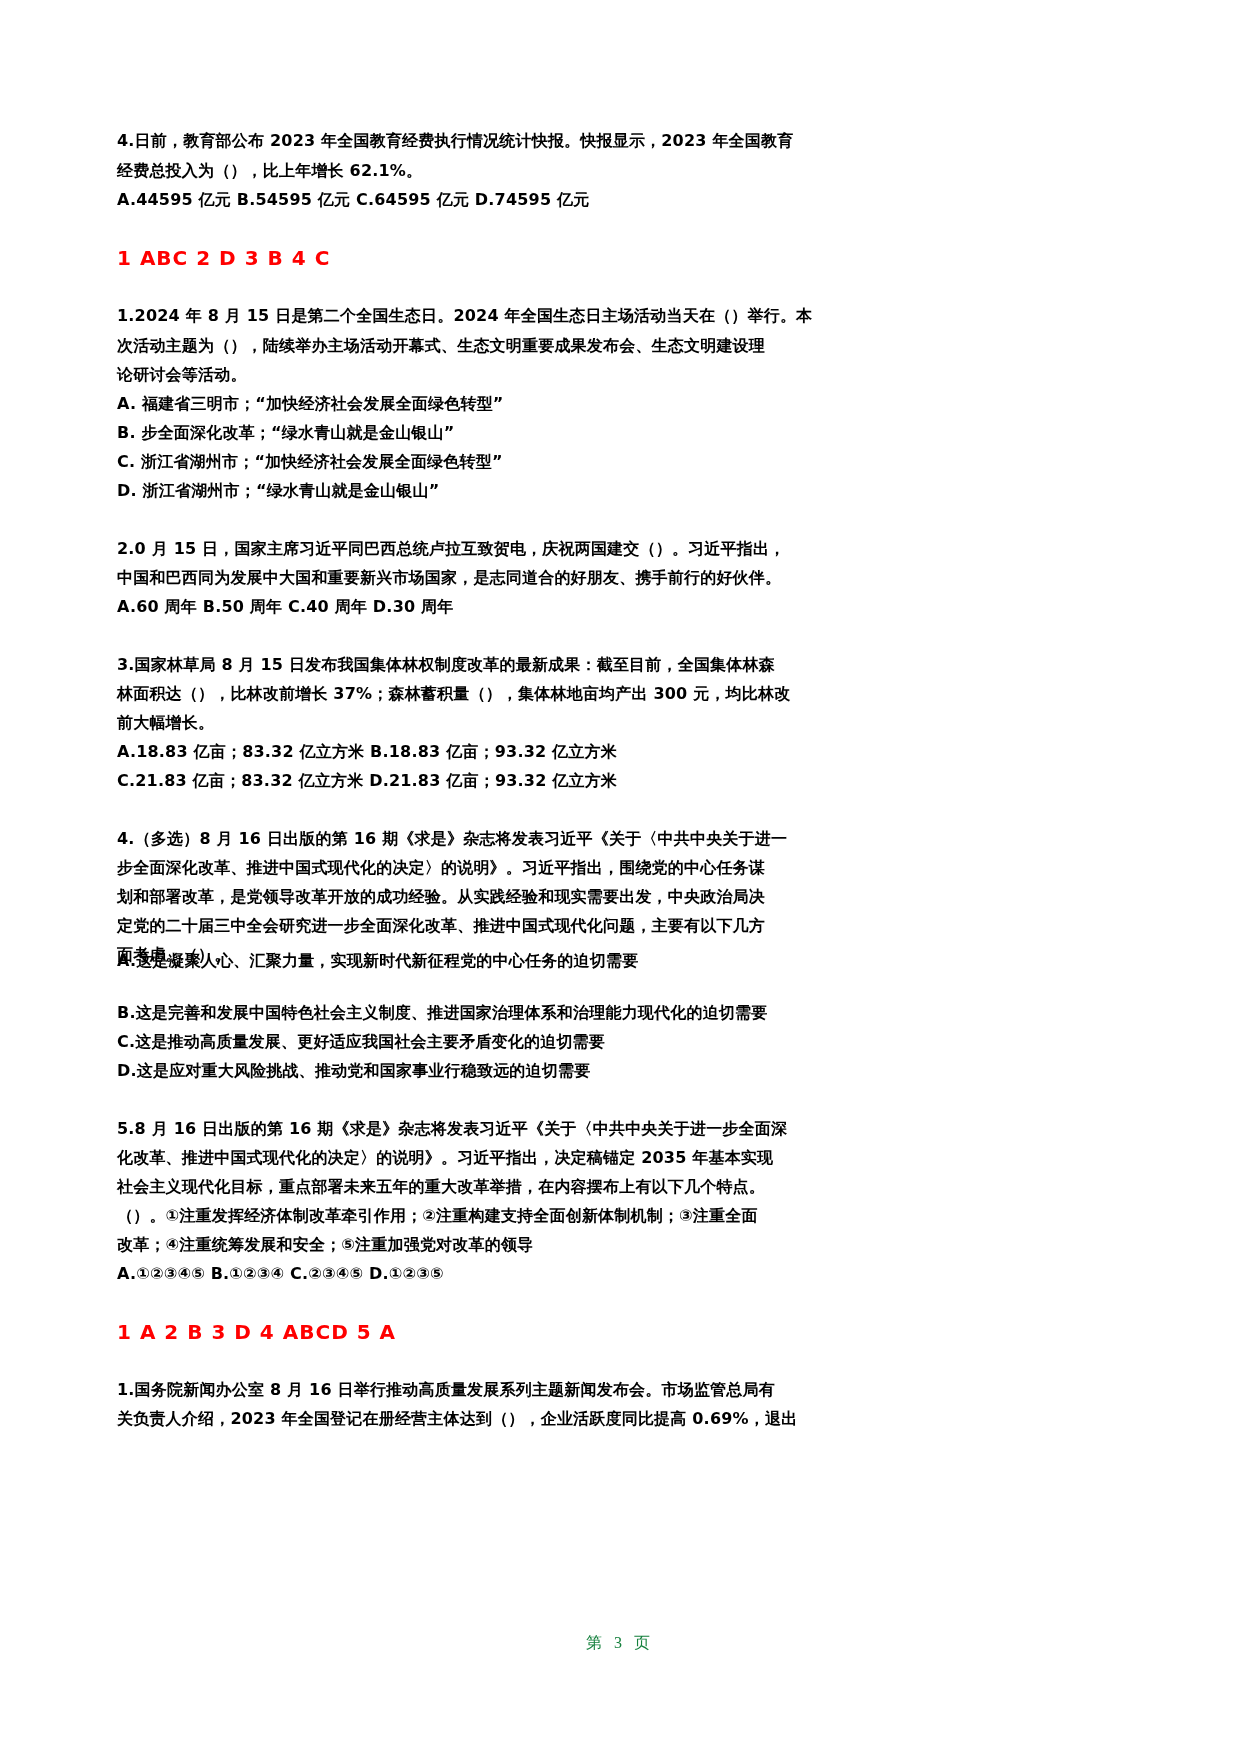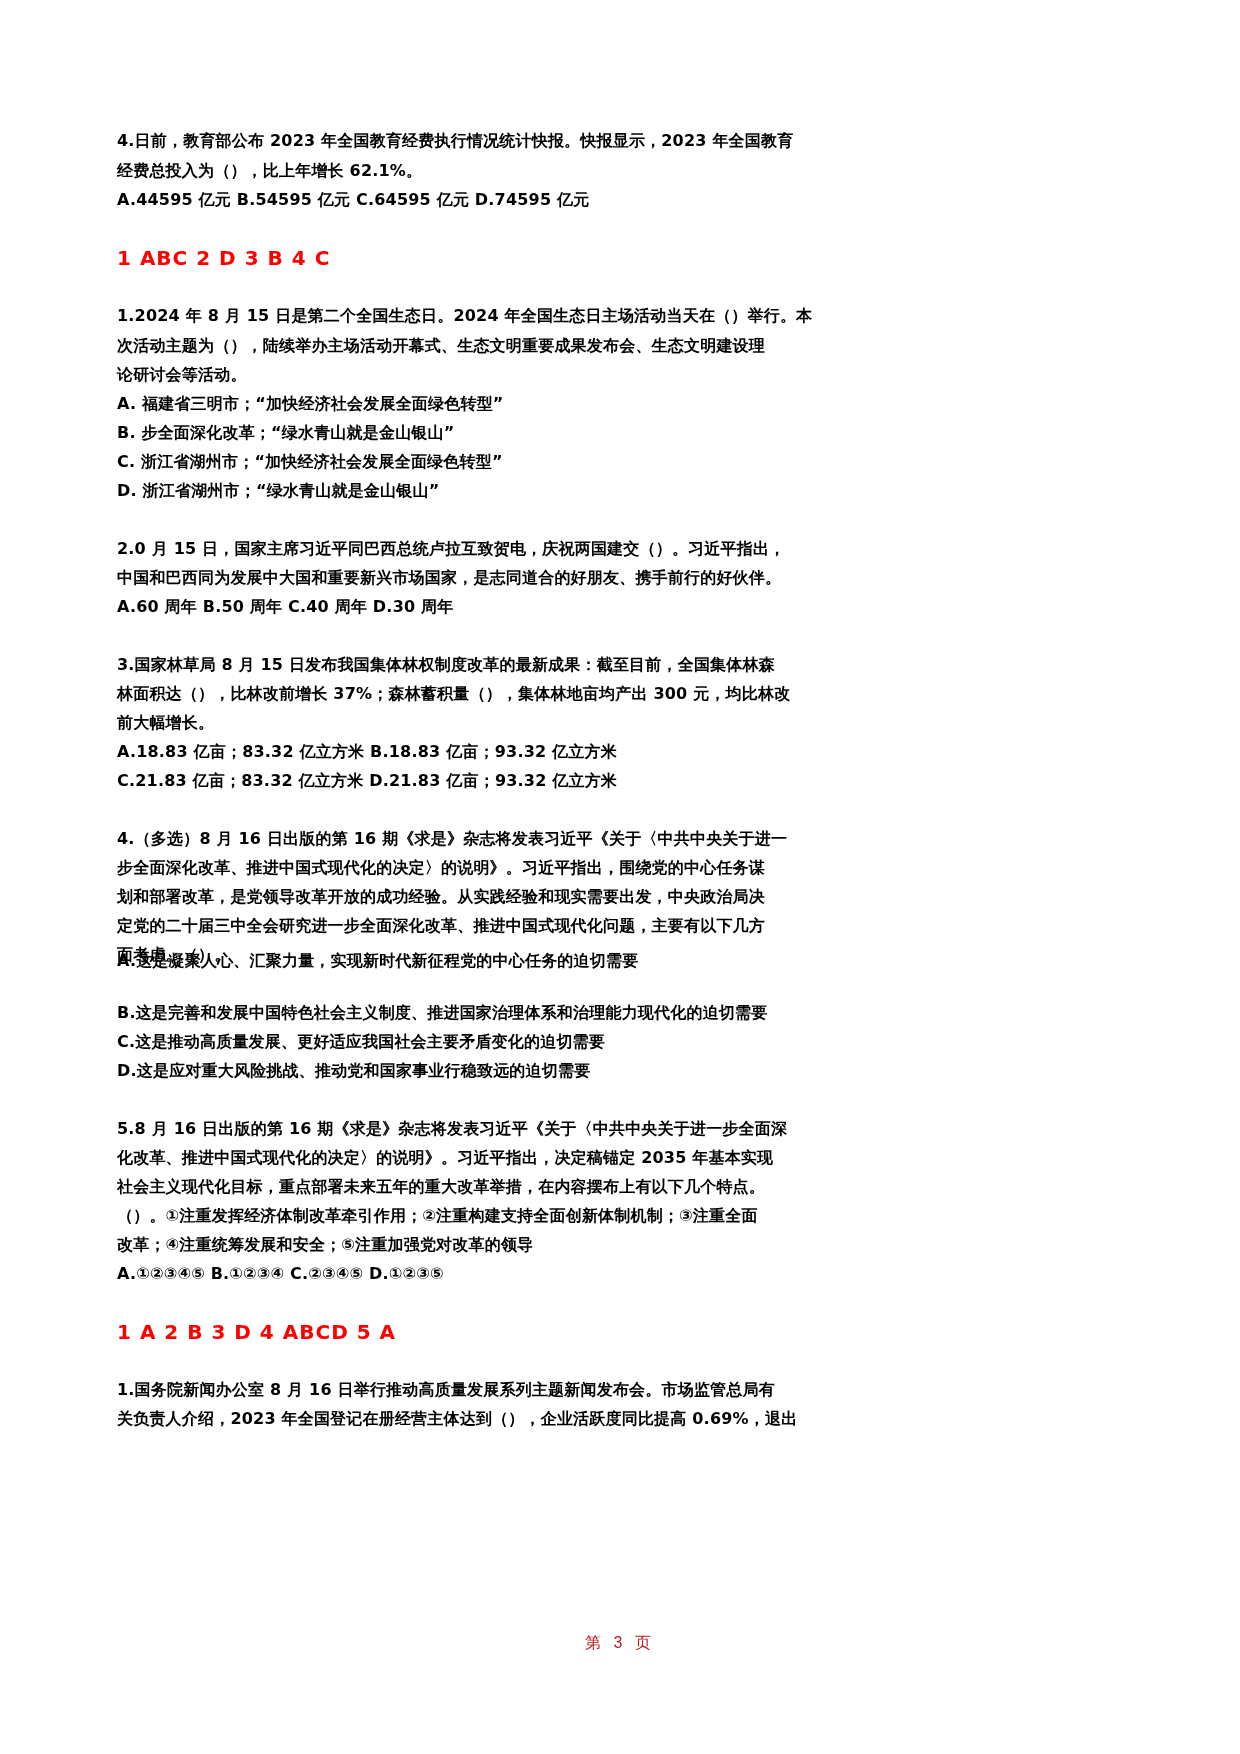--- a/index.html
+++ b/index.html
@@ -36,23 +36,23 @@
       font-weight: bold;
       letter-spacing: 1px;
       text-align: right;
     }
     .footer {
       position: absolute;
       top: 1633px;
       left: 0;
       width: 1240px;
       text-align: center;
-      font-family: Liberation Sans, sans-serif;
+      font-family: Liberation Serif, serif;
       font-size: 16px;
-      color: #b91c1c;
+      color: #15803d;
       letter-spacing: 4px;
     }
   </style>
 </head>
 <body>
 
 <div class="page">
 
   <div>
     <div class="line" style="top:125px">4.日前，教育部公布 2023 年全国教育经费执行情况统计快报。快报显示，2023 年全国教育</div>

